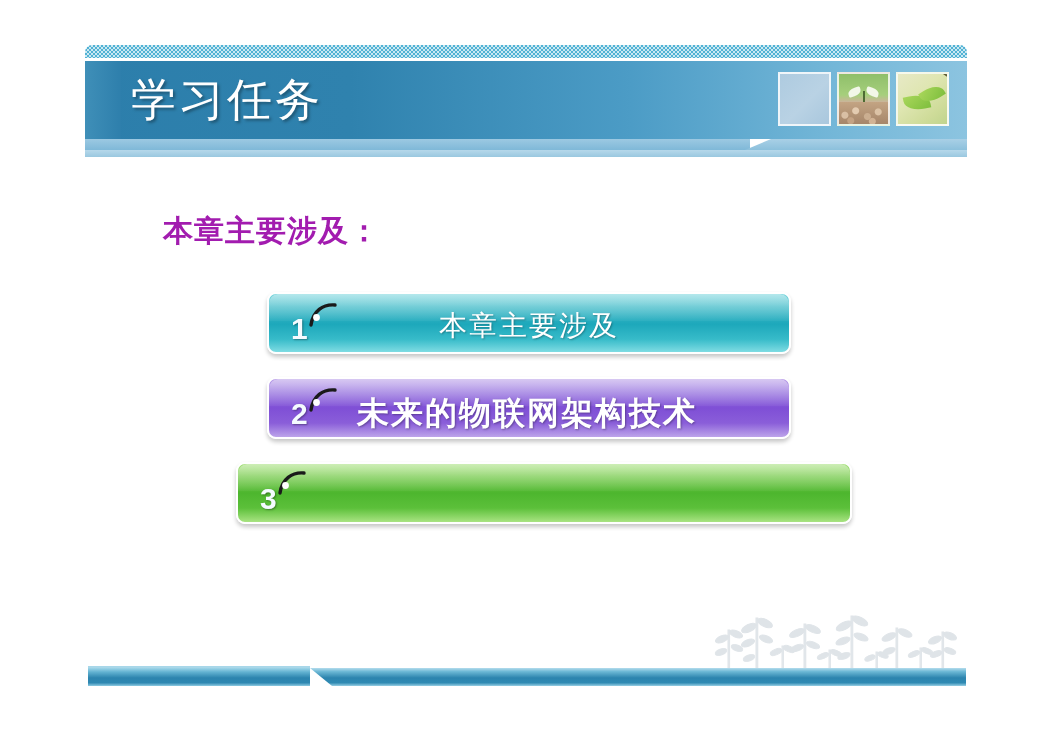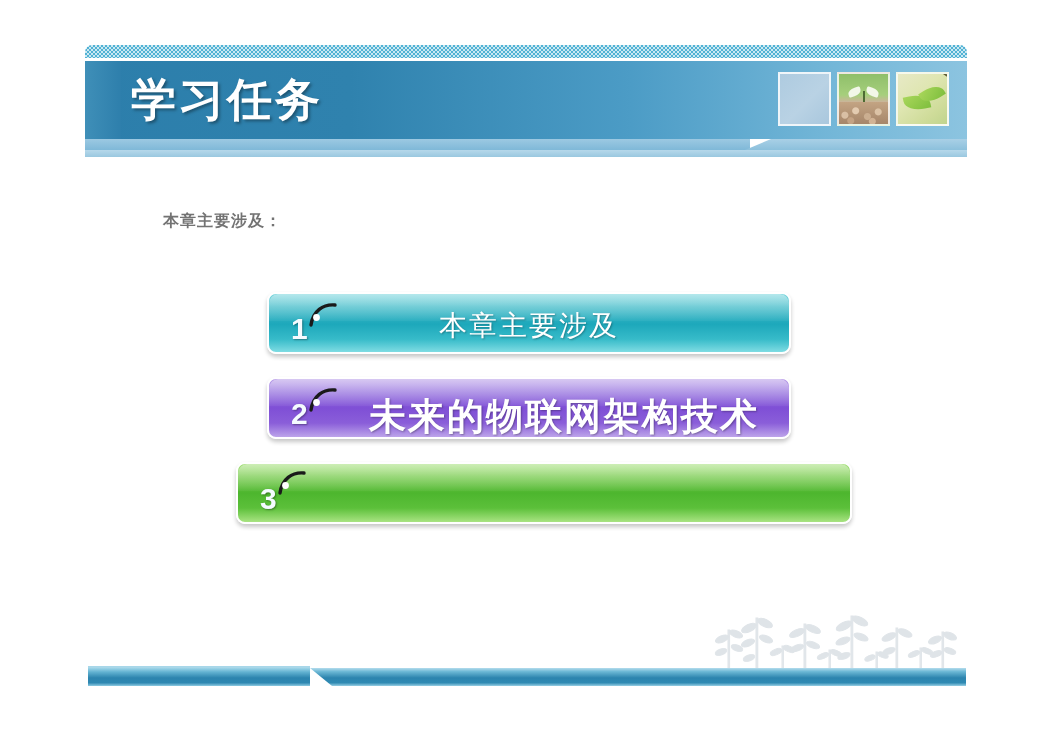--- a/index.html
+++ b/index.html
@@ -76,21 +76,21 @@
     position: absolute;
     left: 0; top: 0;
     width: 36px; height: 100%;
     background: linear-gradient(to right, #3f8fb8, #2e7fac);
   }
   .hdr-title {
     position: absolute;
     left: 46px;
     top: 6px;
     font-size: 45px;
-    font-weight: bold;
+    font-weight: normal;
     color: #ffffff;
     letter-spacing: 3px;
     line-height: 66px;
     text-shadow: 2px 2px 3px rgba(0,0,0,.35);
     white-space: nowrap;
   }
   
   .hdr-thumbs {
     position: absolute;
     right: 18px;
@@ -188,23 +188,23 @@
     width: 222px; height: 11px;
     clip-path: polygon(0 100%, 26px 0, 100% 0, 100% 100%);
     background: linear-gradient(to bottom, #a9d0e6, #8cc0dc);
   }
 
   
   #subheading {
     position: absolute;
     left: 163px;
     top: 211px;
-    font-size: 16px;
+    font-size: 30px;
     font-weight: bold;
-    color: #737373;
+    color: #a21caf;
     letter-spacing: 1px;
     white-space: nowrap;
   }
 
   
   .item {
     position: absolute;
     border-radius: 9px;
     box-sizing: border-box;
     box-shadow: 0 3px 4px rgba(0,0,0,.22);
@@ -253,21 +253,21 @@
 
   
   #item-2 {
     left: 267px; top: 377px;
     width: 524px; height: 62px;
     background: linear-gradient(to bottom, #b79be8 0%, #9a78e0 20%, #7f4fd6 50%, #8a5ed9 76%, #bda4ea 100%);
     border: 2px solid #ffffff;
   }
   #item-2 .num   { left: 22px; top: 20px; }
   #item-2 .swoosh{ left: 40px; top: 8px; }
-  #item-2 .label { left: 100px; top: 13px; font-size: 37px; letter-spacing: 2px; }
+  #item-2 .label { left: 88px; top: 13px; font-size: 32px; letter-spacing: 2px; }
 
   
   #item-3 {
     left: 236px; top: 462px;
     width: 616px; height: 62px;
     background: linear-gradient(to bottom, #a5e07a 0%, #79cc4e 20%, #4db62e 50%, #5cc03a 76%, #a9e382 100%);
     border: 2px solid #ffffff;
   }
   #item-3 .num   { left: 22px; top: 20px; }
   #item-3 .swoosh{ left: 40px; top: 6px; }

